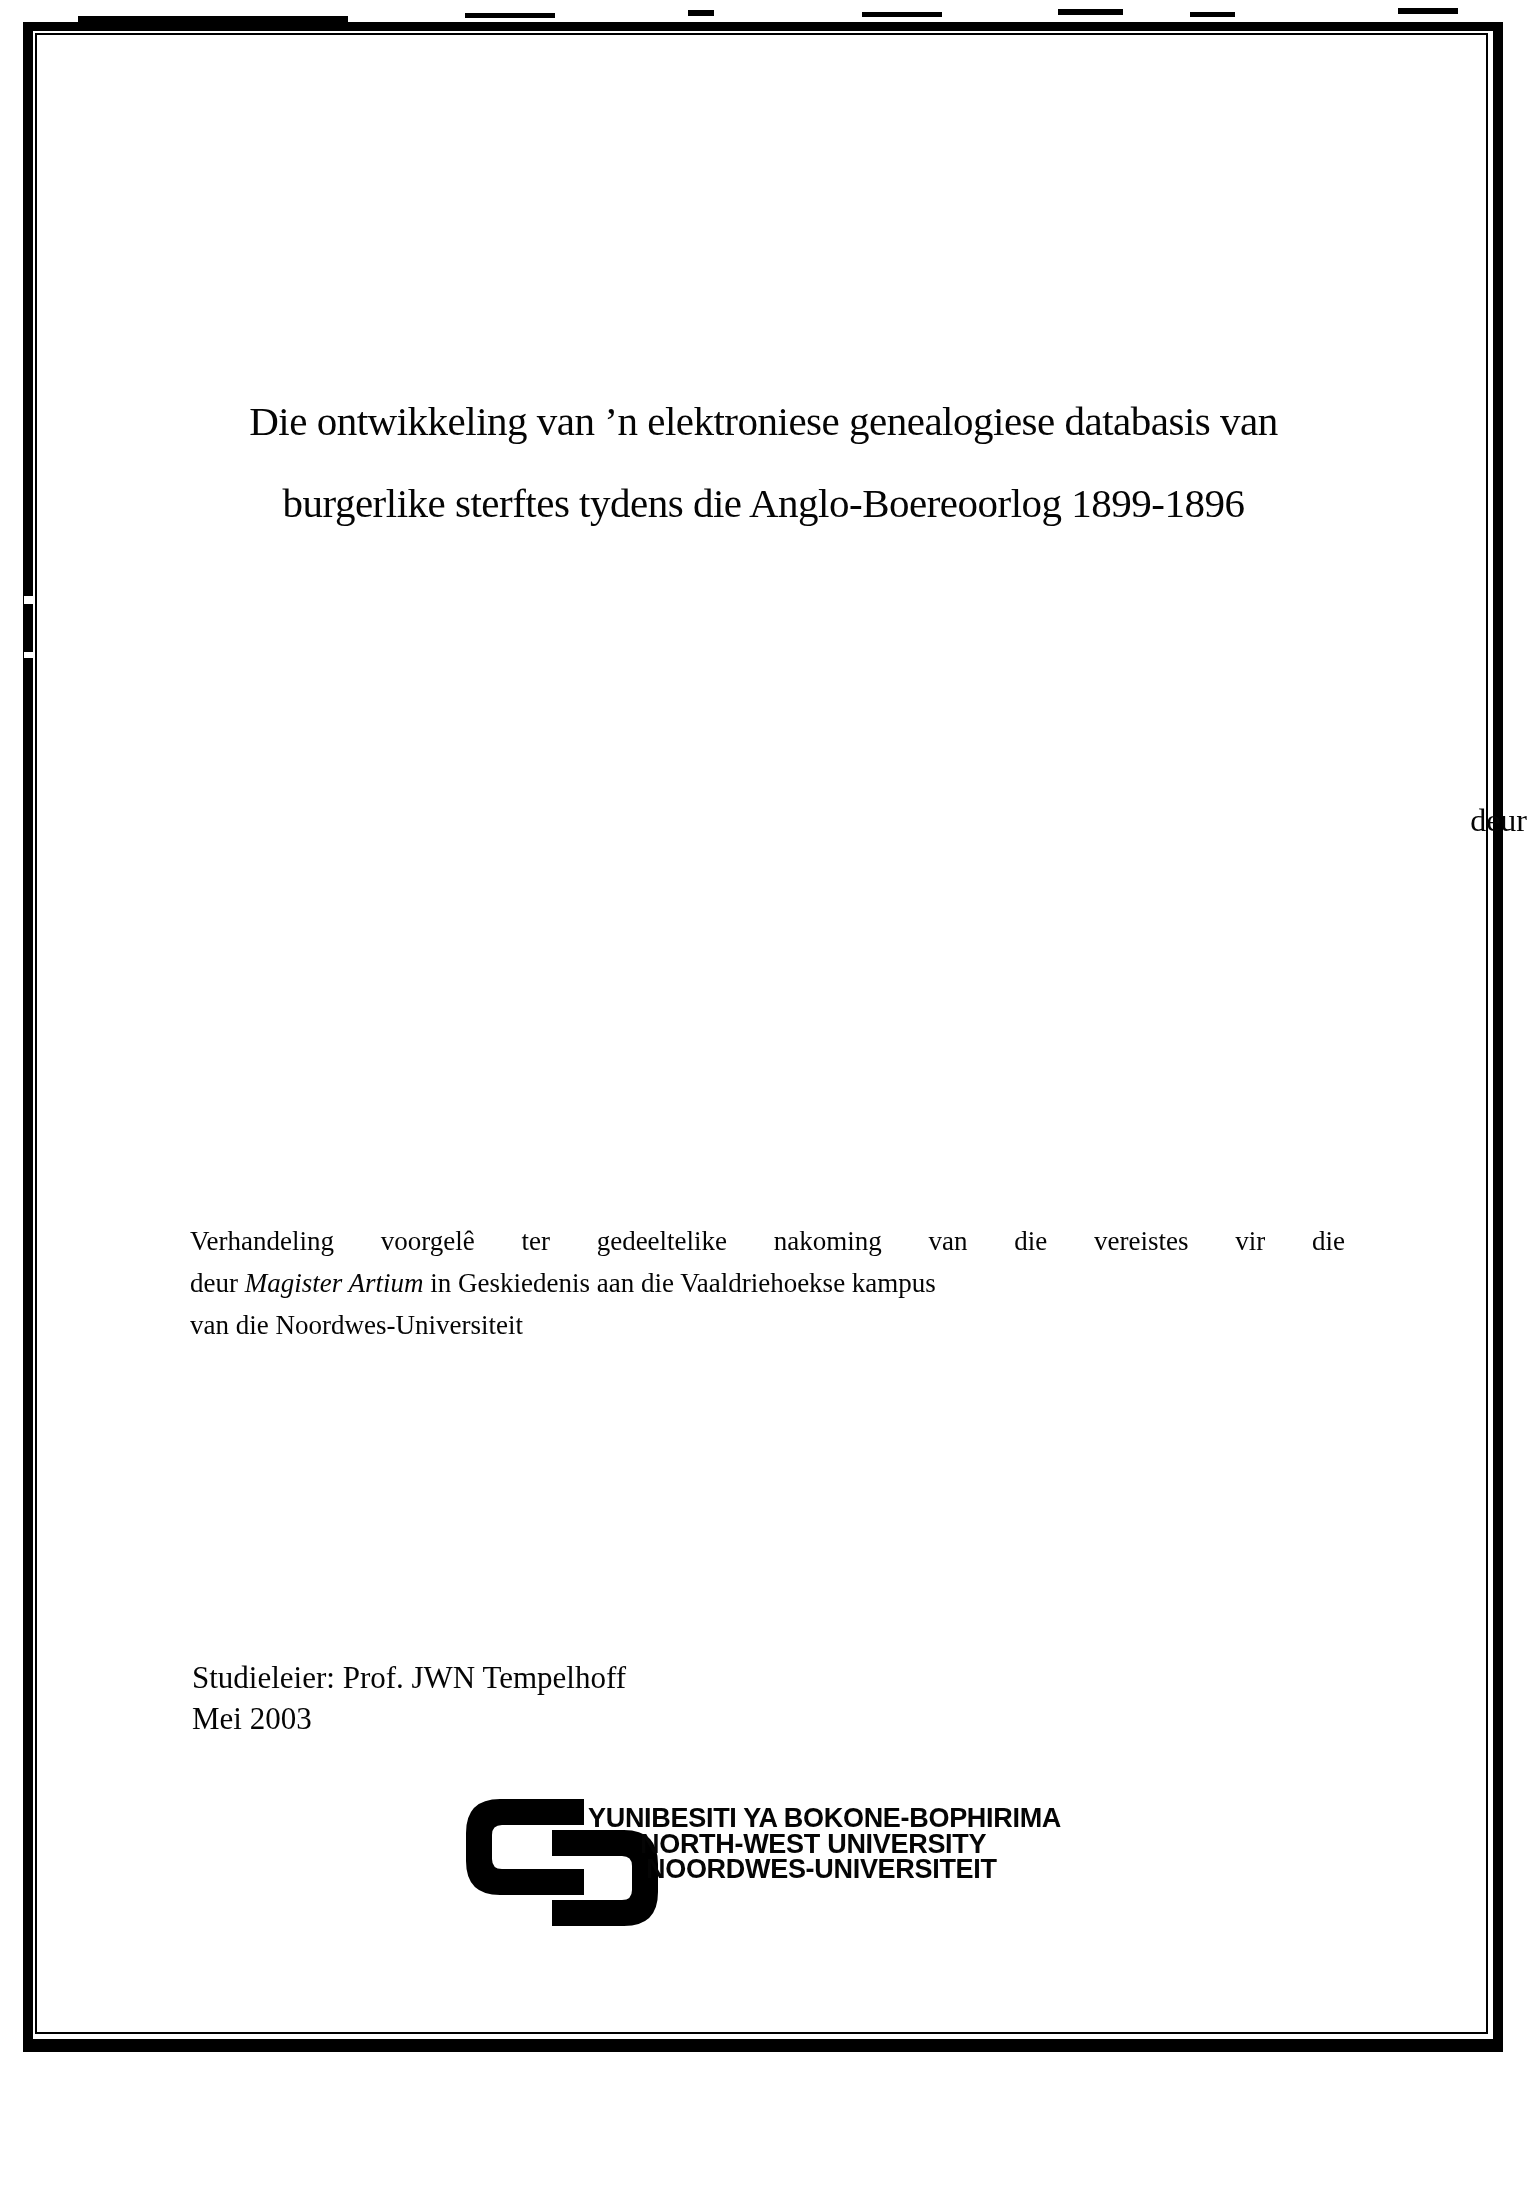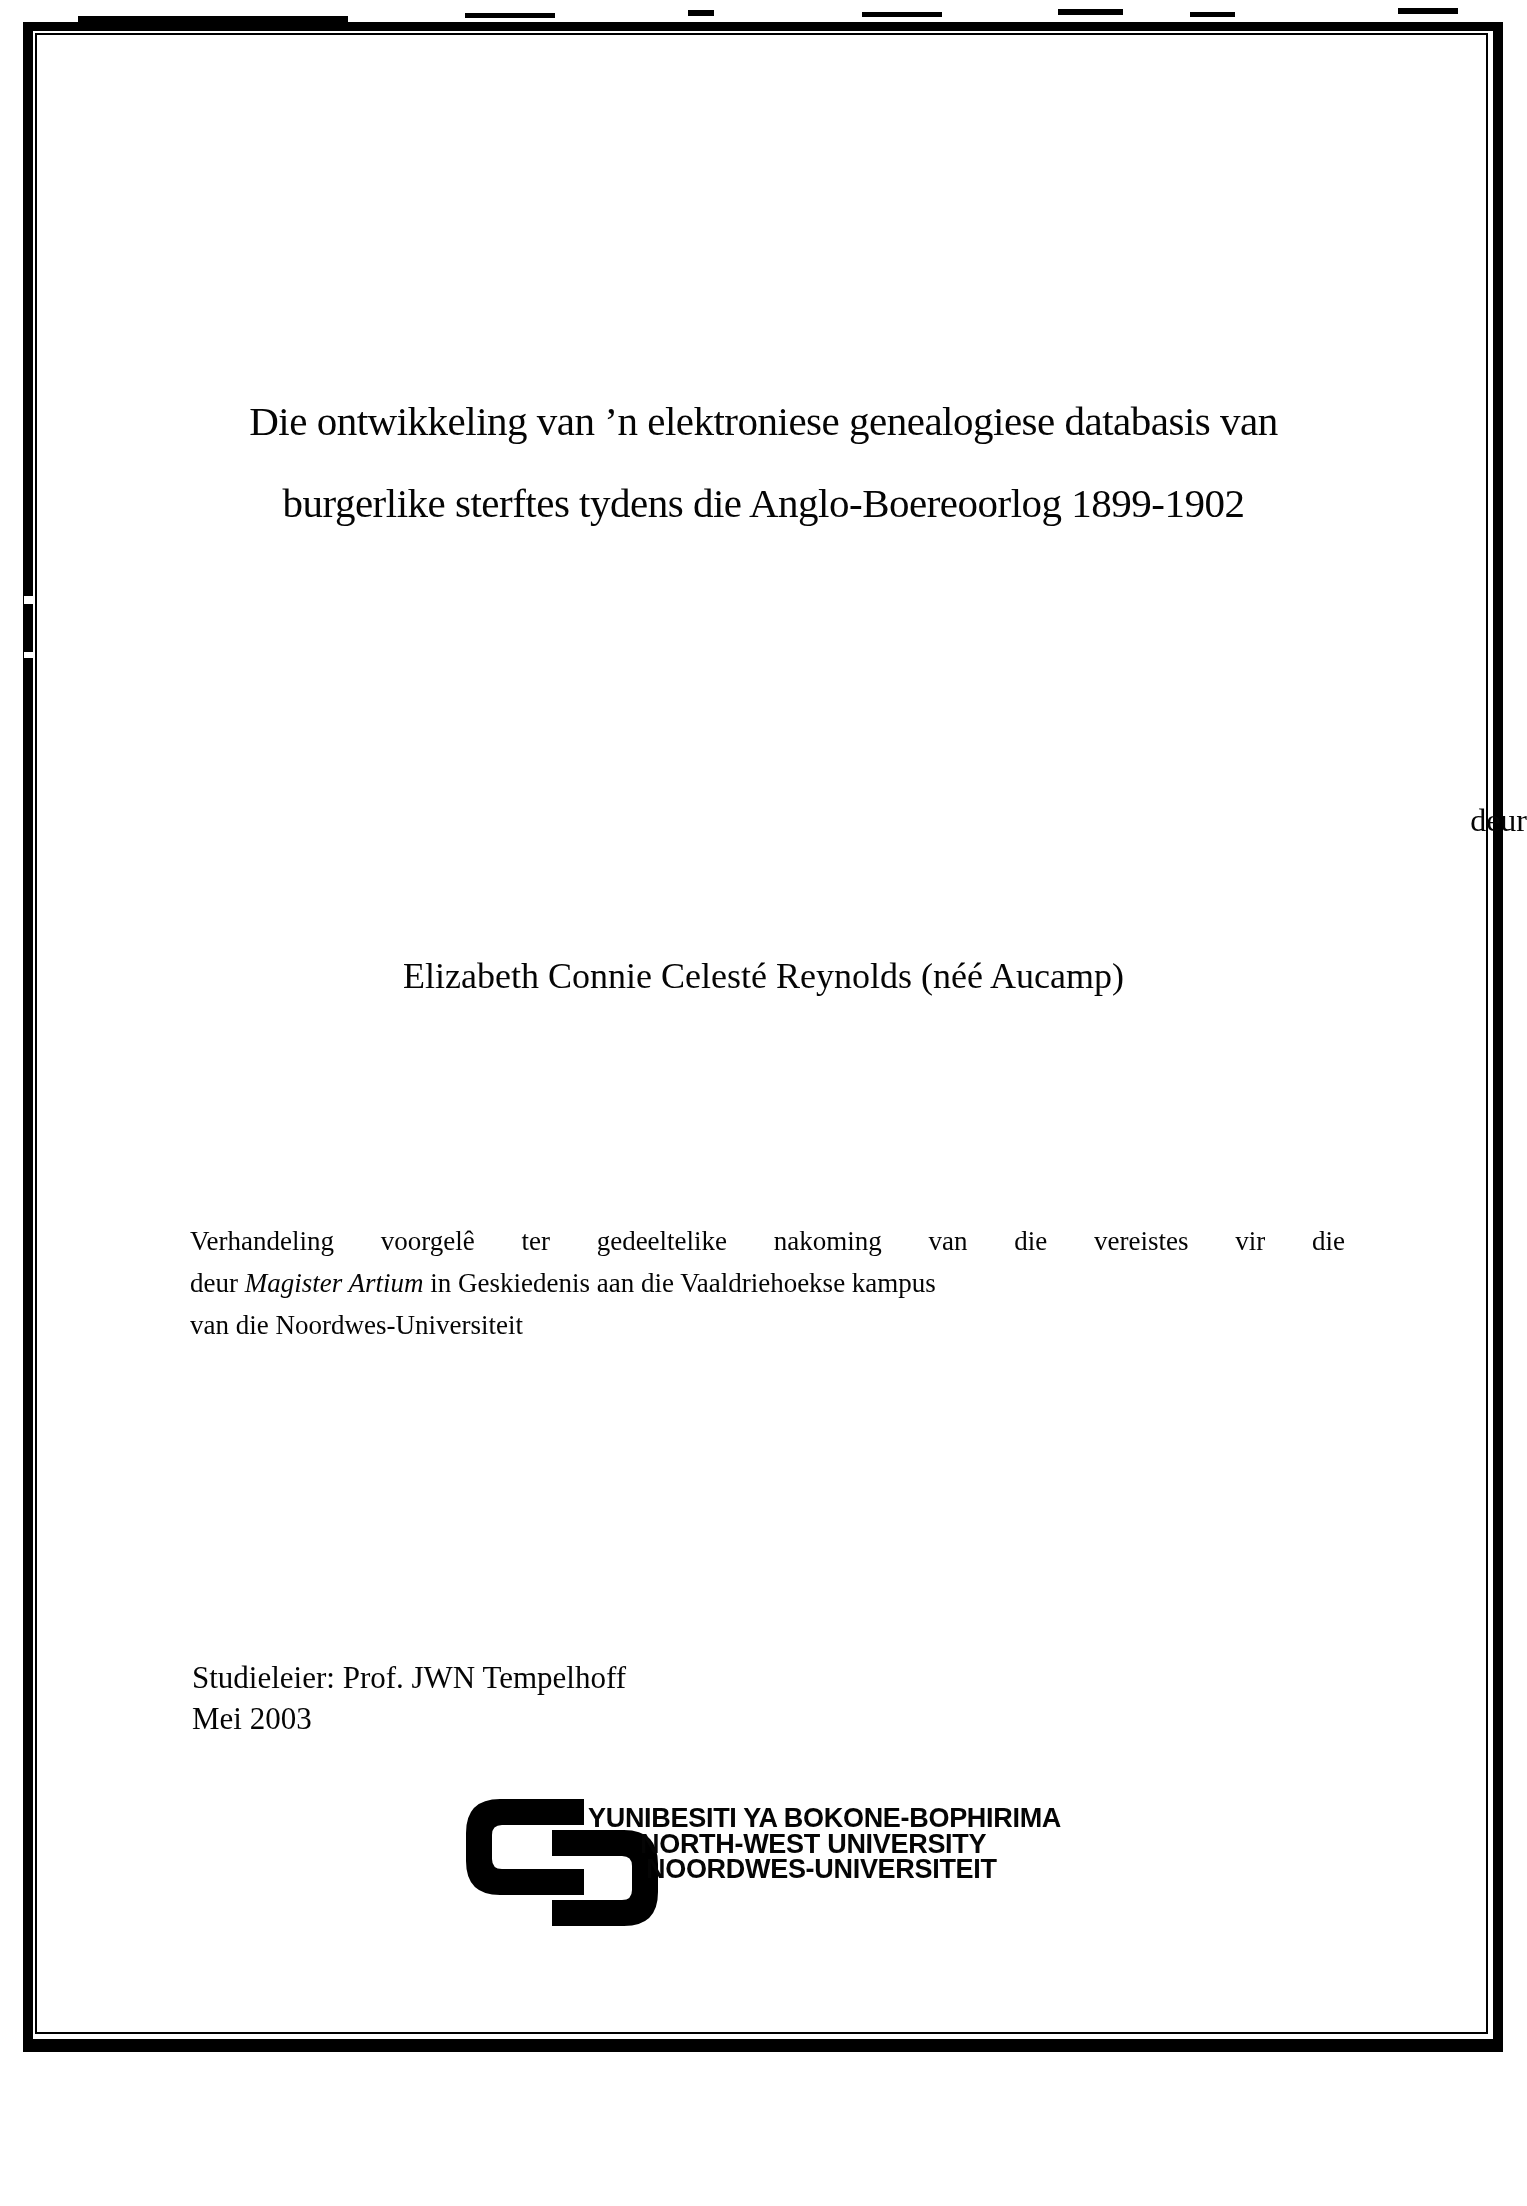--- a/index.html
+++ b/index.html
@@ -113,25 +113,24 @@
   <div class="artifact" style="left:1190px;top:12px;width:45px;height:5px;"></div>
   <div class="artifact" style="left:1398px;top:8px;width:60px;height:6px;"></div>
   <div class="artifact" style="left:0px;top:2173px;width:40px;height:13px;"></div>
   <div class="artifact" style="left:1500px;top:2171px;width:27px;height:15px;"></div>
   <div class="artifact white" style="left:24px;top:596px;width:10px;height:8px;"></div>
   <div class="artifact white" style="left:24px;top:652px;width:10px;height:6px;"></div>
   <div class="artifact white" style="left:489px;top:2177px;width:11px;height:8px;"></div>
 
   <div class="title">
     <div>Die ontwikkeling van ’n elektroniese genealogiese databasis van</div>
-    <div>burgerlike sterftes tydens die Anglo-Boereoorlog 1899-1902</div>
+    <div>burgerlike sterftes tydens die Anglo-Boereoorlog 1899-1896</div>
   </div>
 
   <div class="deur">deur</div>
-  <div class="author">Elizabeth Connie Celesté Reynolds (néé Aucamp)</div>
 
   <div class="statement">
     <div class="st-line1">Verhandeling voorgelê ter gedeeltelike nakoming van die vereistes vir die</div>
     <div class="st-line2"><span>deur </span><span class="it">Magister Artium</span><span> in Geskiedenis aan die Vaaldriehoekse kampus</span></div>
     <div class="st-line3">van die Noordwes-Universiteit</div>
   </div>
 
   <div class="supervisor">
     <div>Studieleier: Prof. JWN Tempelhoff</div>
     <div>Mei 2003</div>

